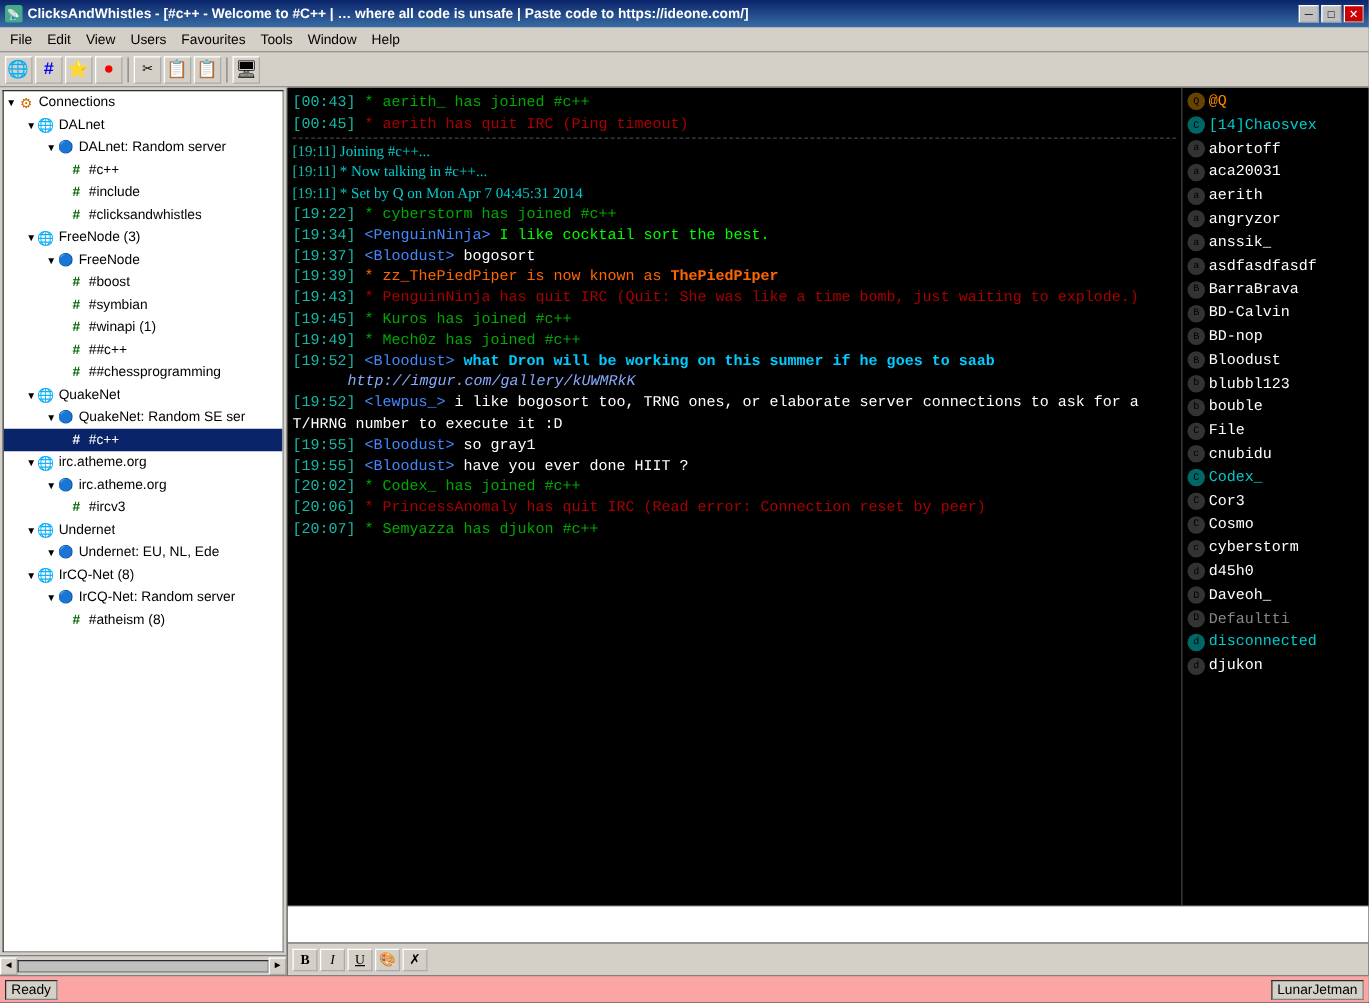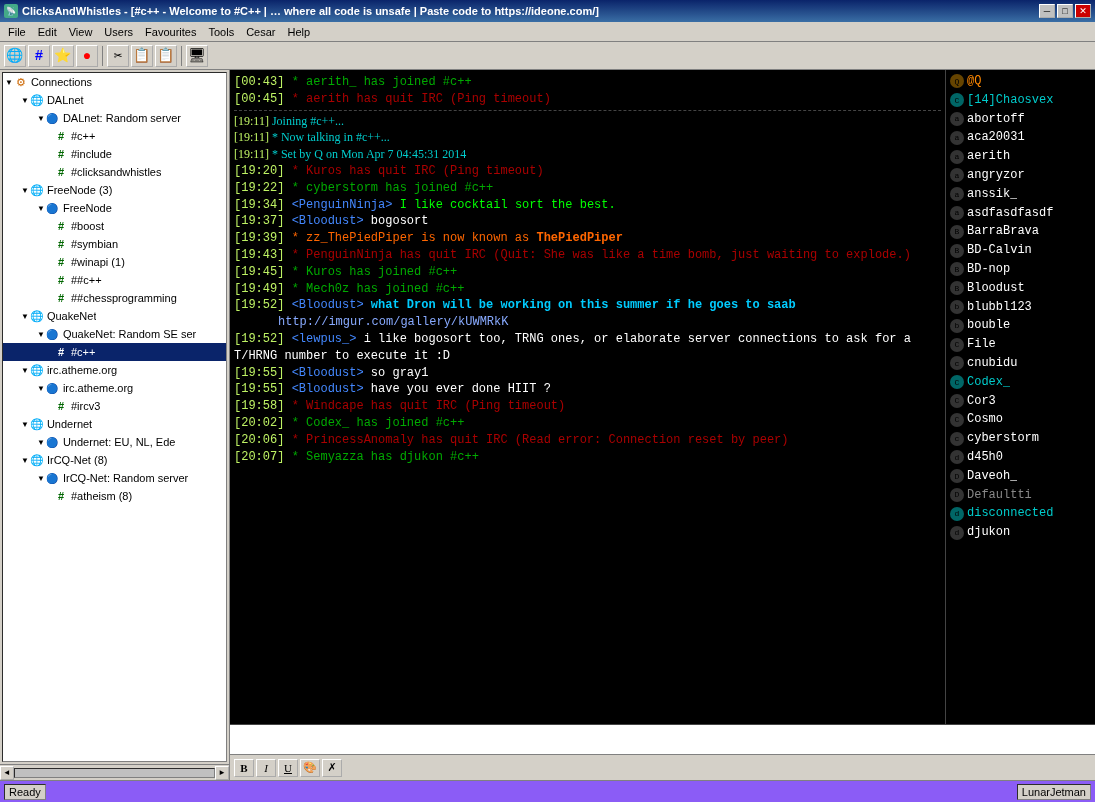--- a/index.html
+++ b/index.html
@@ -231,21 +231,21 @@
       display: flex;
       align-items: center;
       justify-content: center;
       font-size: 8px;
     }
     .user-name { overflow: hidden; text-overflow: ellipsis; }
 
     
     .status-bar {
       height: 22px;
-      background: #8b5cf6;
+      background: #fca5a5;
       border-top: 1px solid #808080;
       display: flex;
       align-items: center;
       justify-content: space-between;
       padding: 0 4px;
       font-family: 'Tahoma', sans-serif;
       font-size: 11px;
     }
     .status-left { display: flex; align-items: center; gap: 4px; }
     .status-panel {
@@ -263,24 +263,24 @@
     .user-list::-webkit-scrollbar { width: 14px; }
     .user-list::-webkit-scrollbar-track { background: #222; }
     .user-list::-webkit-scrollbar-thumb { background: #555; }
 
     
     .msg-join { color: #00aa00; }
     .msg-quit { color: #aa0000; }
     .msg-system { color: #00cccc; font-family: Liberation Serif, serif; }
     .msg-topic { color: #cccc00; }
     .msg-nick { color: #ff6600; }
-    .msg-time { color: #bef264; }
+    .msg-time { color: #14b8a6; }
     .msg-nick-blue { color: #4488ff; }
     .msg-text { color: white; }
-    .msg-link { color: #88aaff; }
+    .msg-link { color: #88aaff; font-style: italic; }
 
     
     .uc-orange { color: #ff8800; }
     .uc-cyan { color: #00cccc; }
     .uc-white { color: white; }
     .uc-gray { color: #888888; }
     .h-scroll-btn {
       width: 14px;
       height: 14px;
       background: #d4d0c8;
@@ -325,21 +325,21 @@
   </div>
 </div>
 
 <div class="menu-bar">
   <span class="menu-item">File</span>
   <span class="menu-item">Edit</span>
   <span class="menu-item">View</span>
   <span class="menu-item">Users</span>
   <span class="menu-item">Favourites</span>
   <span class="menu-item">Tools</span>
-  <span class="menu-item">Cesar</span>
+  <span class="menu-item">Window</span>
   <span class="menu-item">Help</span>
 </div>
 
 <div class="toolbar">
   <div class="toolbar-icon">🌐</div>
   <div class="toolbar-icon" style="font-weight:bold;color:#00f;">#</div>
   <div class="toolbar-icon">⭐</div>
   <div class="toolbar-icon" style="color:red;">●</div>
   <div class="toolbar-sep"></div>
   <div class="toolbar-icon">✂</div>
@@ -543,23 +543,20 @@
         <div style="border-bottom: 1px dashed #444; margin: 2px 0;"></div>
         <div class="msg-system">
           <span class="msg-time">[19:11]</span> <span>Joining #c++...</span>
         </div>
         <div class="msg-system">
           <span class="msg-time">[19:11]</span> <span>* Now talking in #c++...</span>
         </div>
         <div class="msg-system">
           <span class="msg-time">[19:11]</span> <span>* Set by Q on Mon Apr 7 04:45:31 2014</span>
         </div>
-        <div class="msg-quit">
-          <span class="msg-time">[19:20]</span> <span>* Kuros has quit IRC (Ping timeout)</span>
-        </div>
         <div class="msg-join">
           <span class="msg-time">[19:22]</span> <span>* cyberstorm has joined #c++</span>
         </div>
         <div class="msg-text">
           <span class="msg-time">[19:34]</span> <span class="msg-nick-blue">&lt;PenguinNinja&gt;</span> <span style="color:#00ff00;">I like cocktail sort the best.</span>
         </div>
         <div class="msg-text">
           <span class="msg-time">[19:37]</span> <span class="msg-nick-blue">&lt;Bloodust&gt;</span> <span class="msg-text">bogosort</span>
         </div>
         <div class="msg-nick">
@@ -581,23 +578,20 @@
           <span class="msg-link" style="padding-left: 44px;">http://imgur.com/gallery/kUWMRkK</span>
         </div>
         <div class="msg-text">
           <span class="msg-time">[19:52]</span> <span class="msg-nick-blue">&lt;lewpus_&gt;</span> <span class="msg-text">i like bogosort too, TRNG ones, or elaborate server connections to ask for a T/HRNG number to execute it :D</span>
         </div>
         <div class="msg-text">
           <span class="msg-time">[19:55]</span> <span class="msg-nick-blue">&lt;Bloodust&gt;</span> <span class="msg-text">so gray1</span>
         </div>
         <div class="msg-text">
           <span class="msg-time">[19:55]</span> <span class="msg-nick-blue">&lt;Bloodust&gt;</span> <span class="msg-text">have you ever done HIIT ?</span>
-        </div>
-        <div class="msg-quit">
-          <span class="msg-time">[19:58]</span> <span>* Windcape has quit IRC (Ping timeout)</span>
         </div>
         <div class="msg-join">
           <span class="msg-time">[20:02]</span> <span>* Codex_ has joined #c++</span>
         </div>
         <div class="msg-quit">
           <span class="msg-time">[20:06]</span> <span>* PrincessAnomaly has quit IRC (Read error: Connection reset by peer)</span>
         </div>
         <div class="msg-join">
           <span class="msg-time">[20:07]</span> <span>* Semyazza has djukon #c++</span>
         </div>

